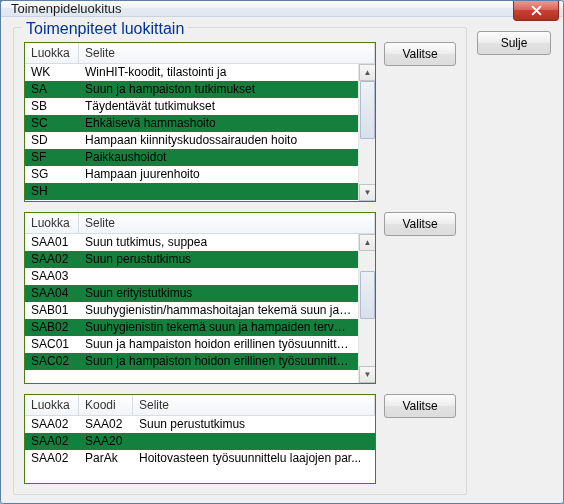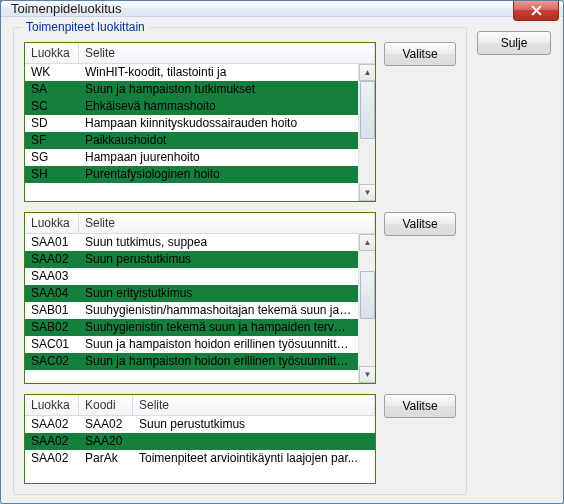--- a/index.html
+++ b/index.html
@@ -67,21 +67,21 @@
     flex: 1;
     background: #f0f0f0;
   }
   .groupbox .legend {
     position: absolute;
     top: -8px;
     left: 8px;
     background: #f0f0f0;
     padding: 0 4px;
     color: #003399;
-    font-size: 12px;
+    font-size: 16px;
   }
   .rightcol {
     width: 74px;
     display: flex;
     flex-direction: column;
     gap: 10px;
     padding-top: 4px;
   }
   .btn {
     height: 24px;
@@ -203,39 +203,42 @@
           <div class="lv-body">
             <div class="lv-rows" id="lv1-rows">
                 <div class="lv-row">
                   <div class="cell c-luokka">WK</div>
                   <div class="cell c-selite">WinHIT-koodit, tilastointi ja</div>
                 </div>
                 <div class="lv-row alt">
                   <div class="cell c-luokka">SA</div>
                   <div class="cell c-selite">Suun ja hampaiston tutkimukset</div>
                 </div>
+                <div class="lv-row">
+                  <div class="cell c-luokka">SB</div>
+                  <div class="cell c-selite">Täydentävät tutkimukset</div>
+                </div>
                 <div class="lv-row alt">
                   <div class="cell c-luokka">SC</div>
                   <div class="cell c-selite">Ehkäisevä hammashoito</div>
                 </div>
                 <div class="lv-row">
                   <div class="cell c-luokka">SD</div>
                   <div class="cell c-selite">Hampaan kiinnityskudossairauden hoito</div>
                 </div>
                 <div class="lv-row alt">
                   <div class="cell c-luokka">SF</div>
                   <div class="cell c-selite">Paikkaushoidot</div>
                 </div>
                 <div class="lv-row">
                   <div class="cell c-luokka">SG</div>
                   <div class="cell c-selite">Hampaan juurenhoito</div>
                 </div>
                 <div class="lv-row alt">
                   <div class="cell c-luokka">SH</div>
-                  <div class="cell c-selite">Purentafysiologinen hoito</div>
                 </div>
               </div>
             <div class="scrollbar">
               <div class="sb-btn sb-up">▲</div>
               <div class="sb-thumb" style="top:17px;height:58px"></div>
               <div class="sb-btn sb-down">▼</div>
             </div>
           </div>
         </div>
         <button class="btn select-btn">Valitse</button>
@@ -305,21 +308,21 @@
                   <div class="cell c-koodi">SAA02</div>
                   <div class="cell c-selite">Suun perustutkimus</div>
                 </div>
                 <div class="lv-row alt">
                   <div class="cell c-luokka">SAA02</div>
                   <div class="cell c-koodi">SAA20</div>
                 </div>
                 <div class="lv-row">
                   <div class="cell c-luokka">SAA02</div>
                   <div class="cell c-koodi">ParAk</div>
-                  <div class="cell c-selite">Toimenpiteet arviointikäynti laajojen par...</div>
+                  <div class="cell c-selite">Hoitovasteen työsuunnittelu laajojen par...</div>
                 </div>
               </div>
           </div>
         </div>
         <button class="btn select-btn">Valitse</button>
       </div>
 
     </div>
 
     <div class="rightcol">

